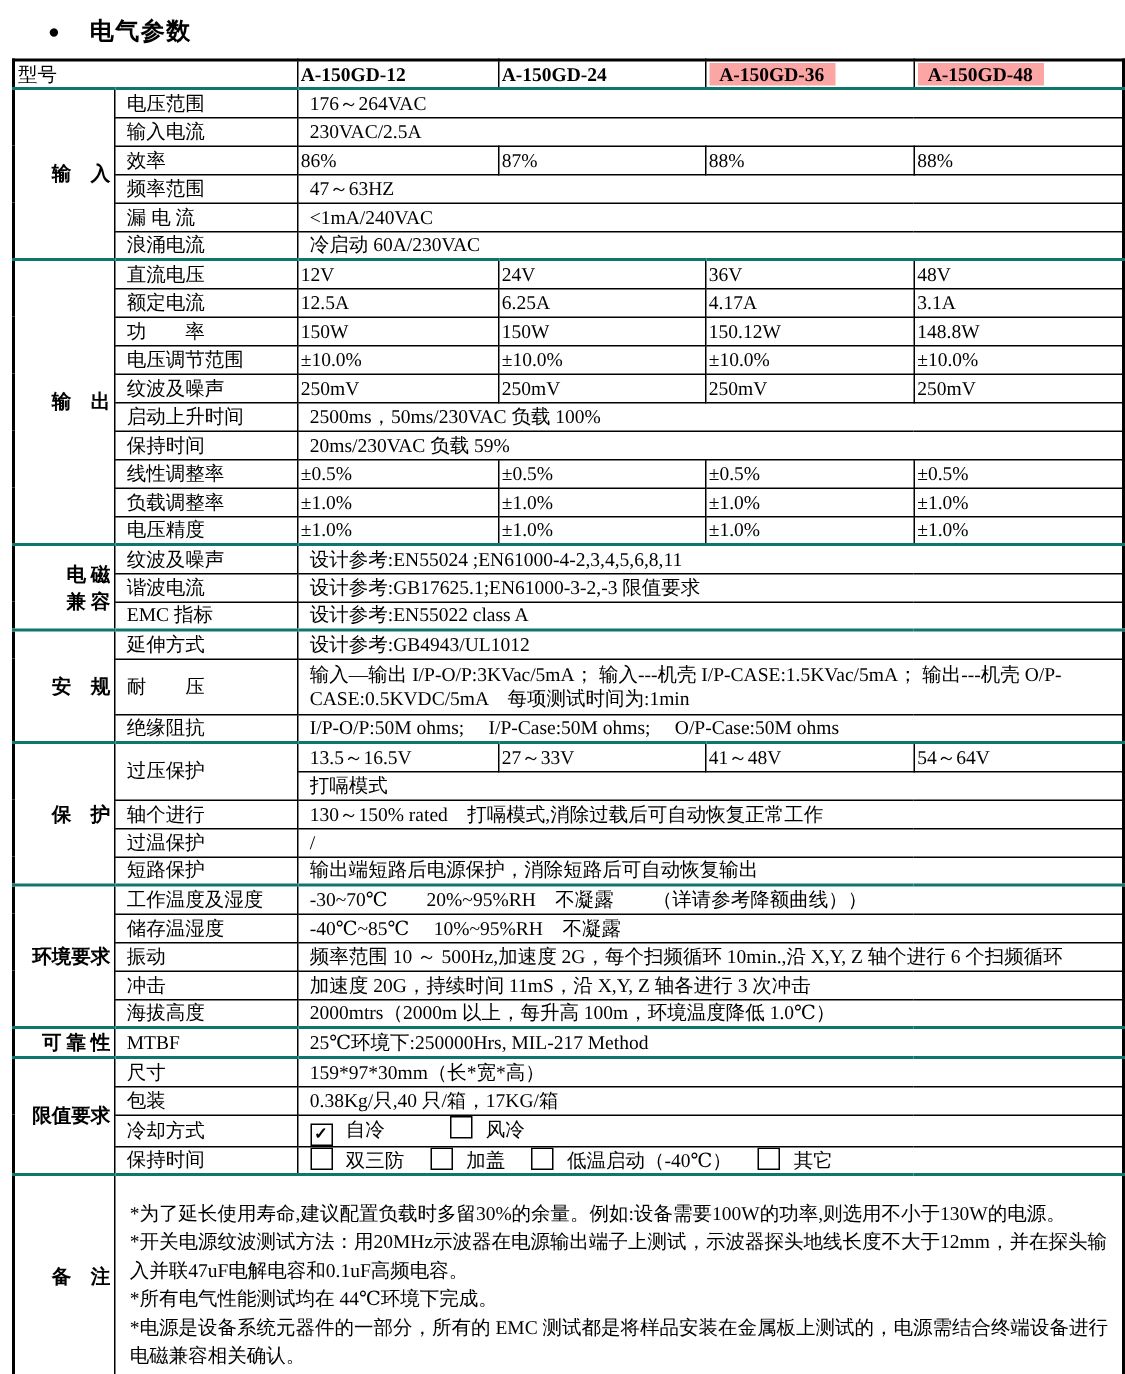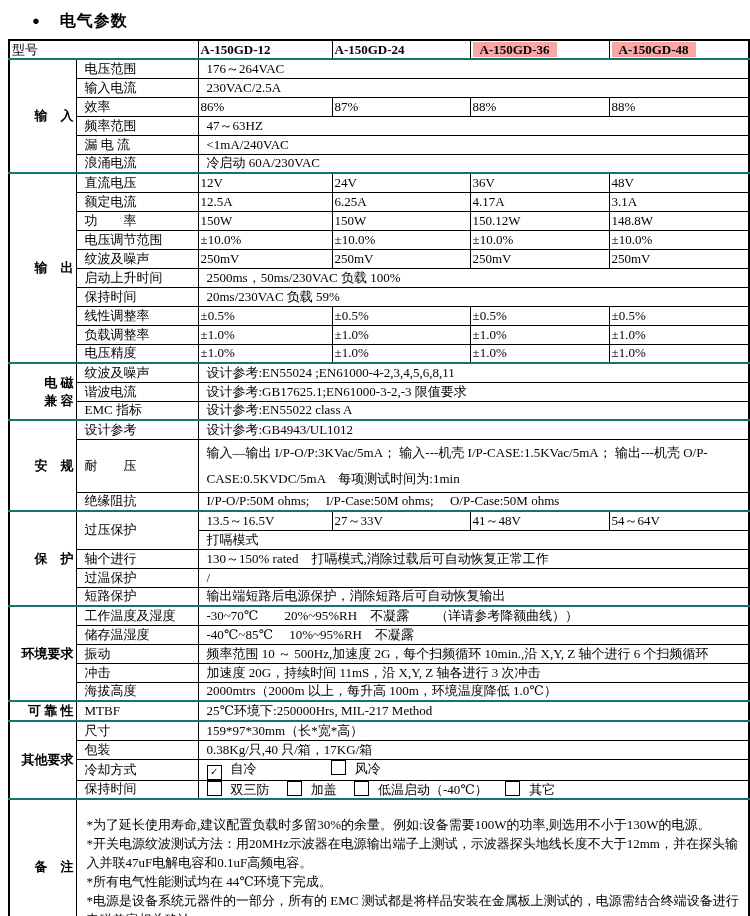--- a/index.html
+++ b/index.html
@@ -23,26 +23,26 @@
   tr { height:19px; }
   tr.st td { border-top:2px solid #0f766e; }
   td.c { padding:0 2px; }
   td.sec {
     text-align:right; font-weight:bold; white-space:pre-line;
     padding:0 2px; line-height:18px;
   }
   .model { font-weight:bold; }
   .model.hl { background:#fca5a5; padding:0 7px; }
   tr.h2 { height:37px; }
-  tr.h2 td.wrap { white-space:normal; line-height:26px;margin-left:48px; }
+  tr.h2 td.wrap { white-space:normal; line-height:16px;margin-left:48px; }
   tr.notes-row { height:134px; }
   td.notes-cell { white-space:normal; vertical-align:top; padding:15px 6px 4px 10px; }
   td.notes-cell p { margin:0; line-height:19px; }
   .opt { display:inline-block; margin-right:14px; }
-  .opt.wide { margin-right:71px;font-family:Liberation Mono, monospace; }
+  .opt.wide { margin-right:40px; }
   .cb {
     display:inline-block; width:13px; height:13px; border:1px solid #000;
     text-align:center; line-height:13px; font-size:11px; font-weight:bold;
     vertical-align:-2px; margin-right:9px; padding:0;
   }
 </style>
 </head>
 <body>
 
 <div class="title-row">
@@ -173,21 +173,21 @@
     <td>谐波电流</td>
     <td colspan="4">设计参考:GB17625.1;EN61000-3-2,-3 限值要求</td>
   </tr>
   <tr>
     <td>EMC 指标</td>
     <td colspan="4">设计参考:EN55022 class A</td>
   </tr>
 
   <tr class="st">
     <td rowspan="3" class="sec">安　规</td>
-    <td>设计参考</td>
+    <td>延伸方式</td>
     <td colspan="4">设计参考:GB4943/UL1012</td>
   </tr>
   <tr class="h2">
     <td>耐　　压</td>
     <td colspan="4" class="wrap">输入—输出 I/P-O/P:3KVac/5mA； 输入---机壳 I/P-CASE:1.5KVac/5mA； 输出---机壳 O/P-CASE:0.5KVDC/5mA　每项测试时间为:1min</td>
   </tr>
   <tr>
     <td>绝缘阻抗</td>
     <td colspan="4">I/P-O/P:50M ohms;　 I/P-Case:50M ohms;　 O/P-Case:50M ohms</td>
   </tr>
@@ -238,21 +238,21 @@
     <td colspan="4">2000mtrs（2000m 以上，每升高 100m，环境温度降低 1.0℃）</td>
   </tr>
 
   <tr class="st">
     <td class="sec">可 靠 性</td>
     <td>MTBF</td>
     <td colspan="4">25℃环境下:250000Hrs, MIL-217 Method</td>
   </tr>
 
   <tr class="st">
-    <td rowspan="4" class="sec">其他要求</td>
+    <td rowspan="4" class="sec">限值要求</td>
     <td>尺寸</td>
     <td colspan="4">159*97*30mm（长*宽*高）</td>
   </tr>
   <tr>
     <td>包装</td>
     <td colspan="4">0.38Kg/只,40 只/箱，17KG/箱</td>
   </tr>
   <tr>
     <td>冷却方式</td>
     <td colspan="4">

